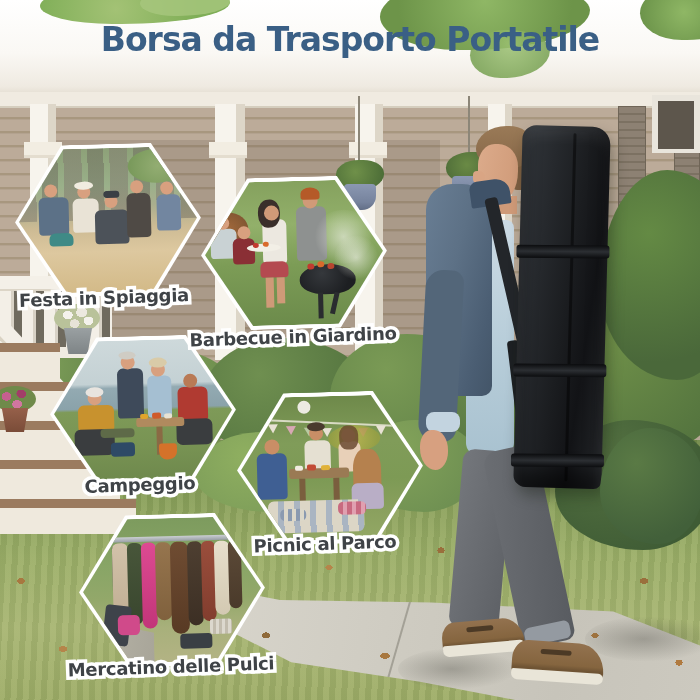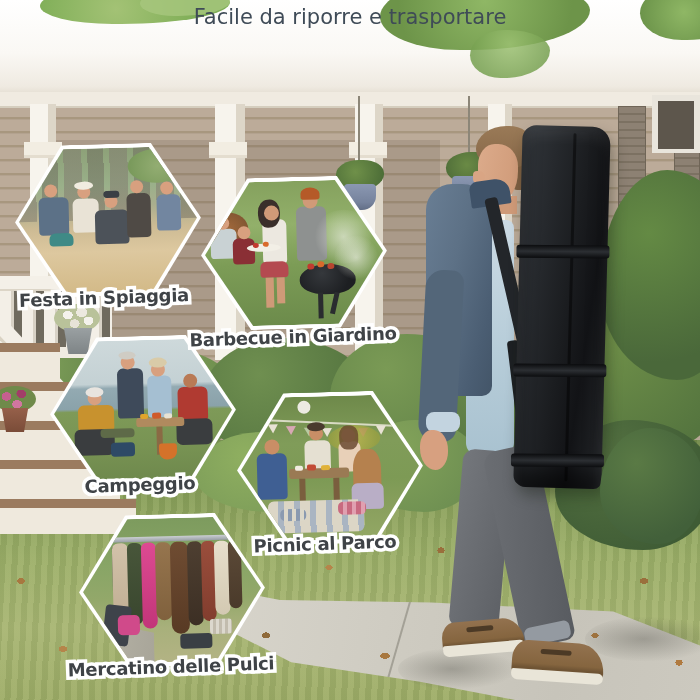--- a/index.html
+++ b/index.html
@@ -417,16 +417,16 @@
     </div>
   </div>
 
   <span class="hex-label" style="left:104px; top:287px;" data-text="Festa in Spiaggia">Festa in Spiaggia</span>
   <span class="hex-label" style="left:293px; top:326px;" data-text="Barbecue in Giardino">Barbecue in Giardino</span>
   <span class="hex-label" style="left:140px; top:474px;" data-text="Campeggio">Campeggio</span>
   <span class="hex-label" style="left:325px; top:533px;" data-text="Picnic al Parco">Picnic al Parco</span>
   <span class="hex-label" style="left:171px; top:656px;" data-text="Mercatino delle Pulci">Mercatino delle Pulci</span>
 
   <div class="abs header">
-    <div class="subtitle">Facile da riporre e trasportare</div>
+    <div class="title">Borsa da Trasporto Portatile</div>
   </div>
 
 </div>
 
 </body></html>

